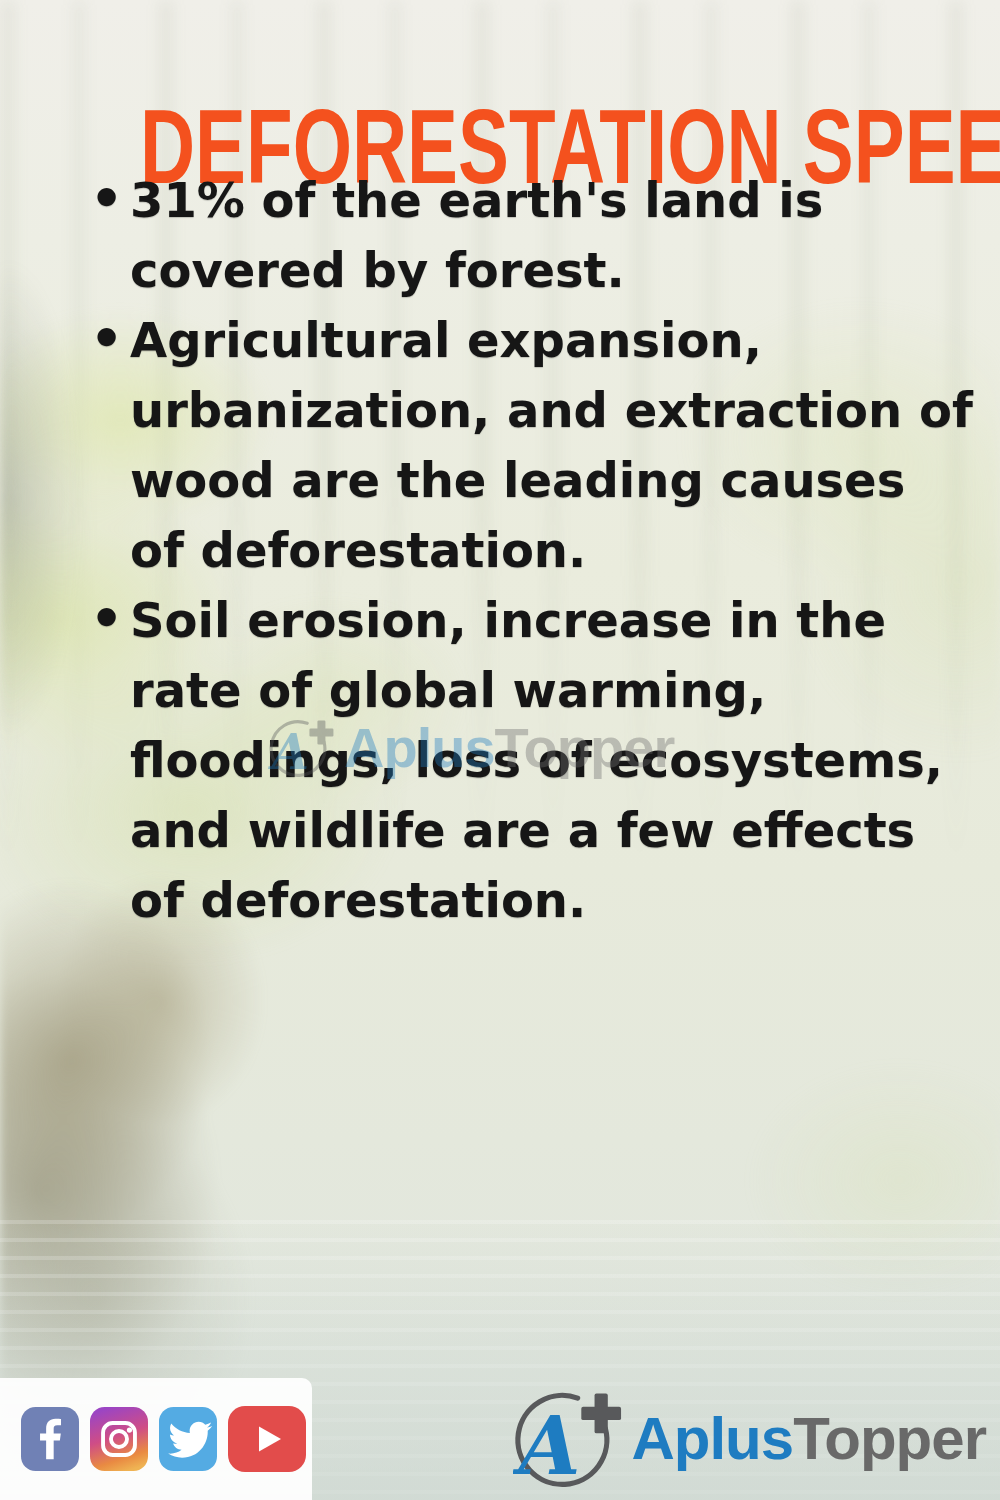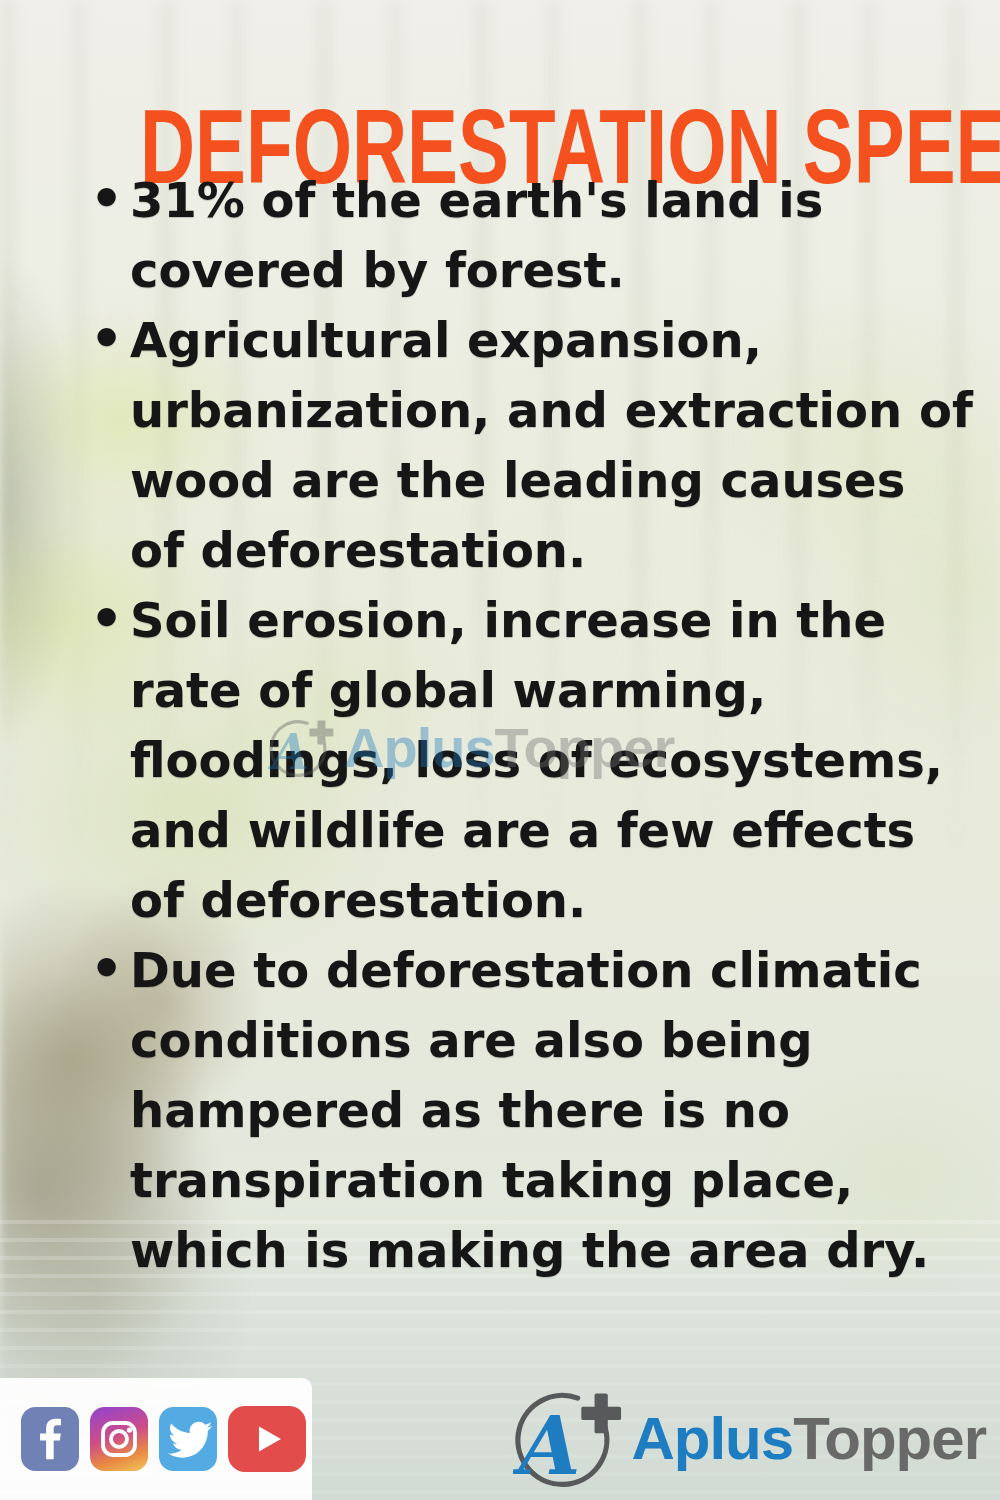--- a/index.html
+++ b/index.html
@@ -94,25 +94,20 @@
 covered by forest.</li>
     <li>Agricultural expansion,
 urbanization, and extraction of
 wood are the leading causes
 of deforestation.</li>
     <li>Soil erosion, increase in the
 rate of global warming,
 floodings, loss of ecosystems,
 and wildlife are a few effects
 of deforestation.</li>
-    <li>Due to deforestation climatic
-conditions are also being
-hampered as there is no
-transpiration taking place,
-which is making the area dry.</li>
   </ul>
 
   <div class="watermark">
     <svg class="mark" viewBox="0 0 118 112">
       <path d="M97.4 44.8 A47 47 0 1 1 68.1 12.8" fill="none" stroke="#58595b" stroke-width="5.5" stroke-linecap="round"></path>
       <text x="6" y="93" font-family="DejaVu Serif, serif" font-style="italic" font-weight="bold" font-size="84" fill="#1e7cc1">A</text>
       <rect x="86" y="8" width="14" height="42" rx="2" fill="#58595b"></rect>
       <rect x="72" y="22" width="42" height="14" rx="2" fill="#58595b"></rect>
     </svg>
     <span class="wm-text wm-blue">Aplus</span>

